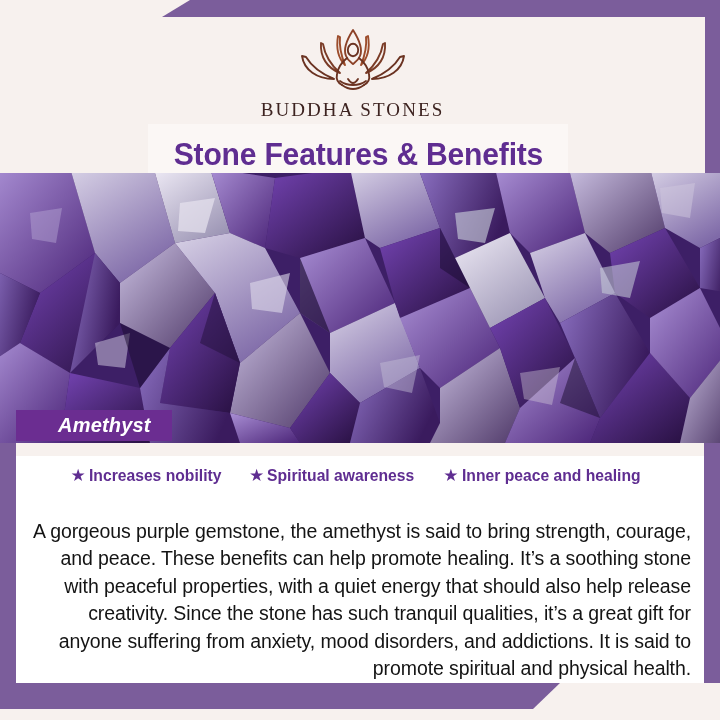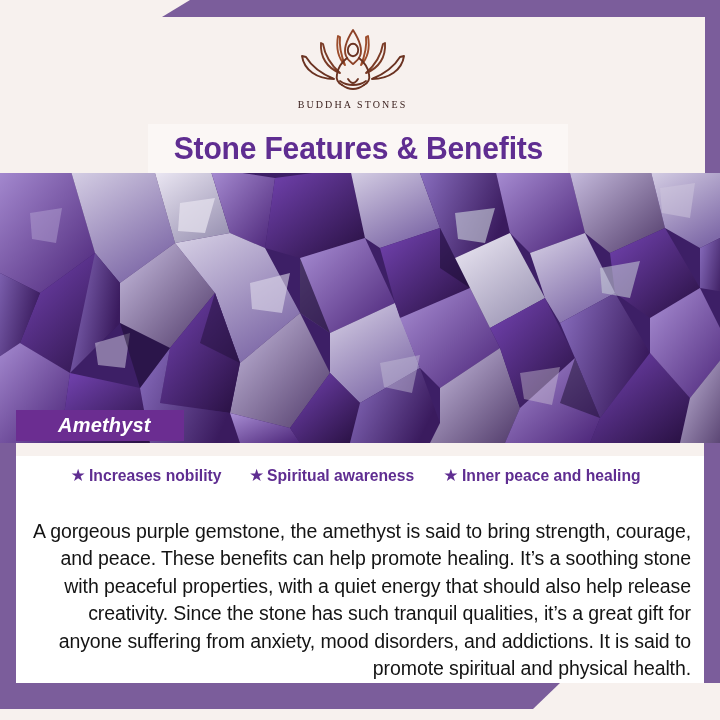--- a/index.html
+++ b/index.html
@@ -61,36 +61,36 @@
   }
   .logo-mark {
     width: 130px;
     height: 72px;
     display: block;
     margin: 0 auto;
   }
   .logo-word {
     margin-top: 3px;
     font-family: "Liberation Serif", serif;
-    font-size: 10px;
+    font-size: 19px;
     letter-spacing: 2.1px;
     color: #3d2320;
     font-weight: 400;
   }
 
   
   .title-plaque {
     position: absolute;
     top: 124px;
     left: 148px;
     width: 420px;
     height: 49px;
     background: #fbf7f5;
     display: flex;
-    align-items: center;
+    align-items: flex-end;
     justify-content: center;
   }
   .title-text {
     font-family: "Liberation Sans Narrow", "Liberation Sans", sans-serif;
     font-size: 31px;
     font-weight: bold;
     color: #5f2d91;
     letter-spacing: -0.2px;
     transform: scaleX(0.97);
     white-space: nowrap;
@@ -106,21 +106,21 @@
     overflow: hidden;
     background: #3c1f63;
   }
   .photo-band svg { display: block; }
 
   
   .name-bar {
     position: absolute;
     top: 410px;
     left: 16px;
-    width: 168px;
+    width: 156px;
     height: 31px;
     background: #6b2d91;
     display: flex;
     align-items: center;
   }
   .name-text {
     color: #ffffff;
     font-size: 20px;
     font-weight: bold;
     font-style: italic;

